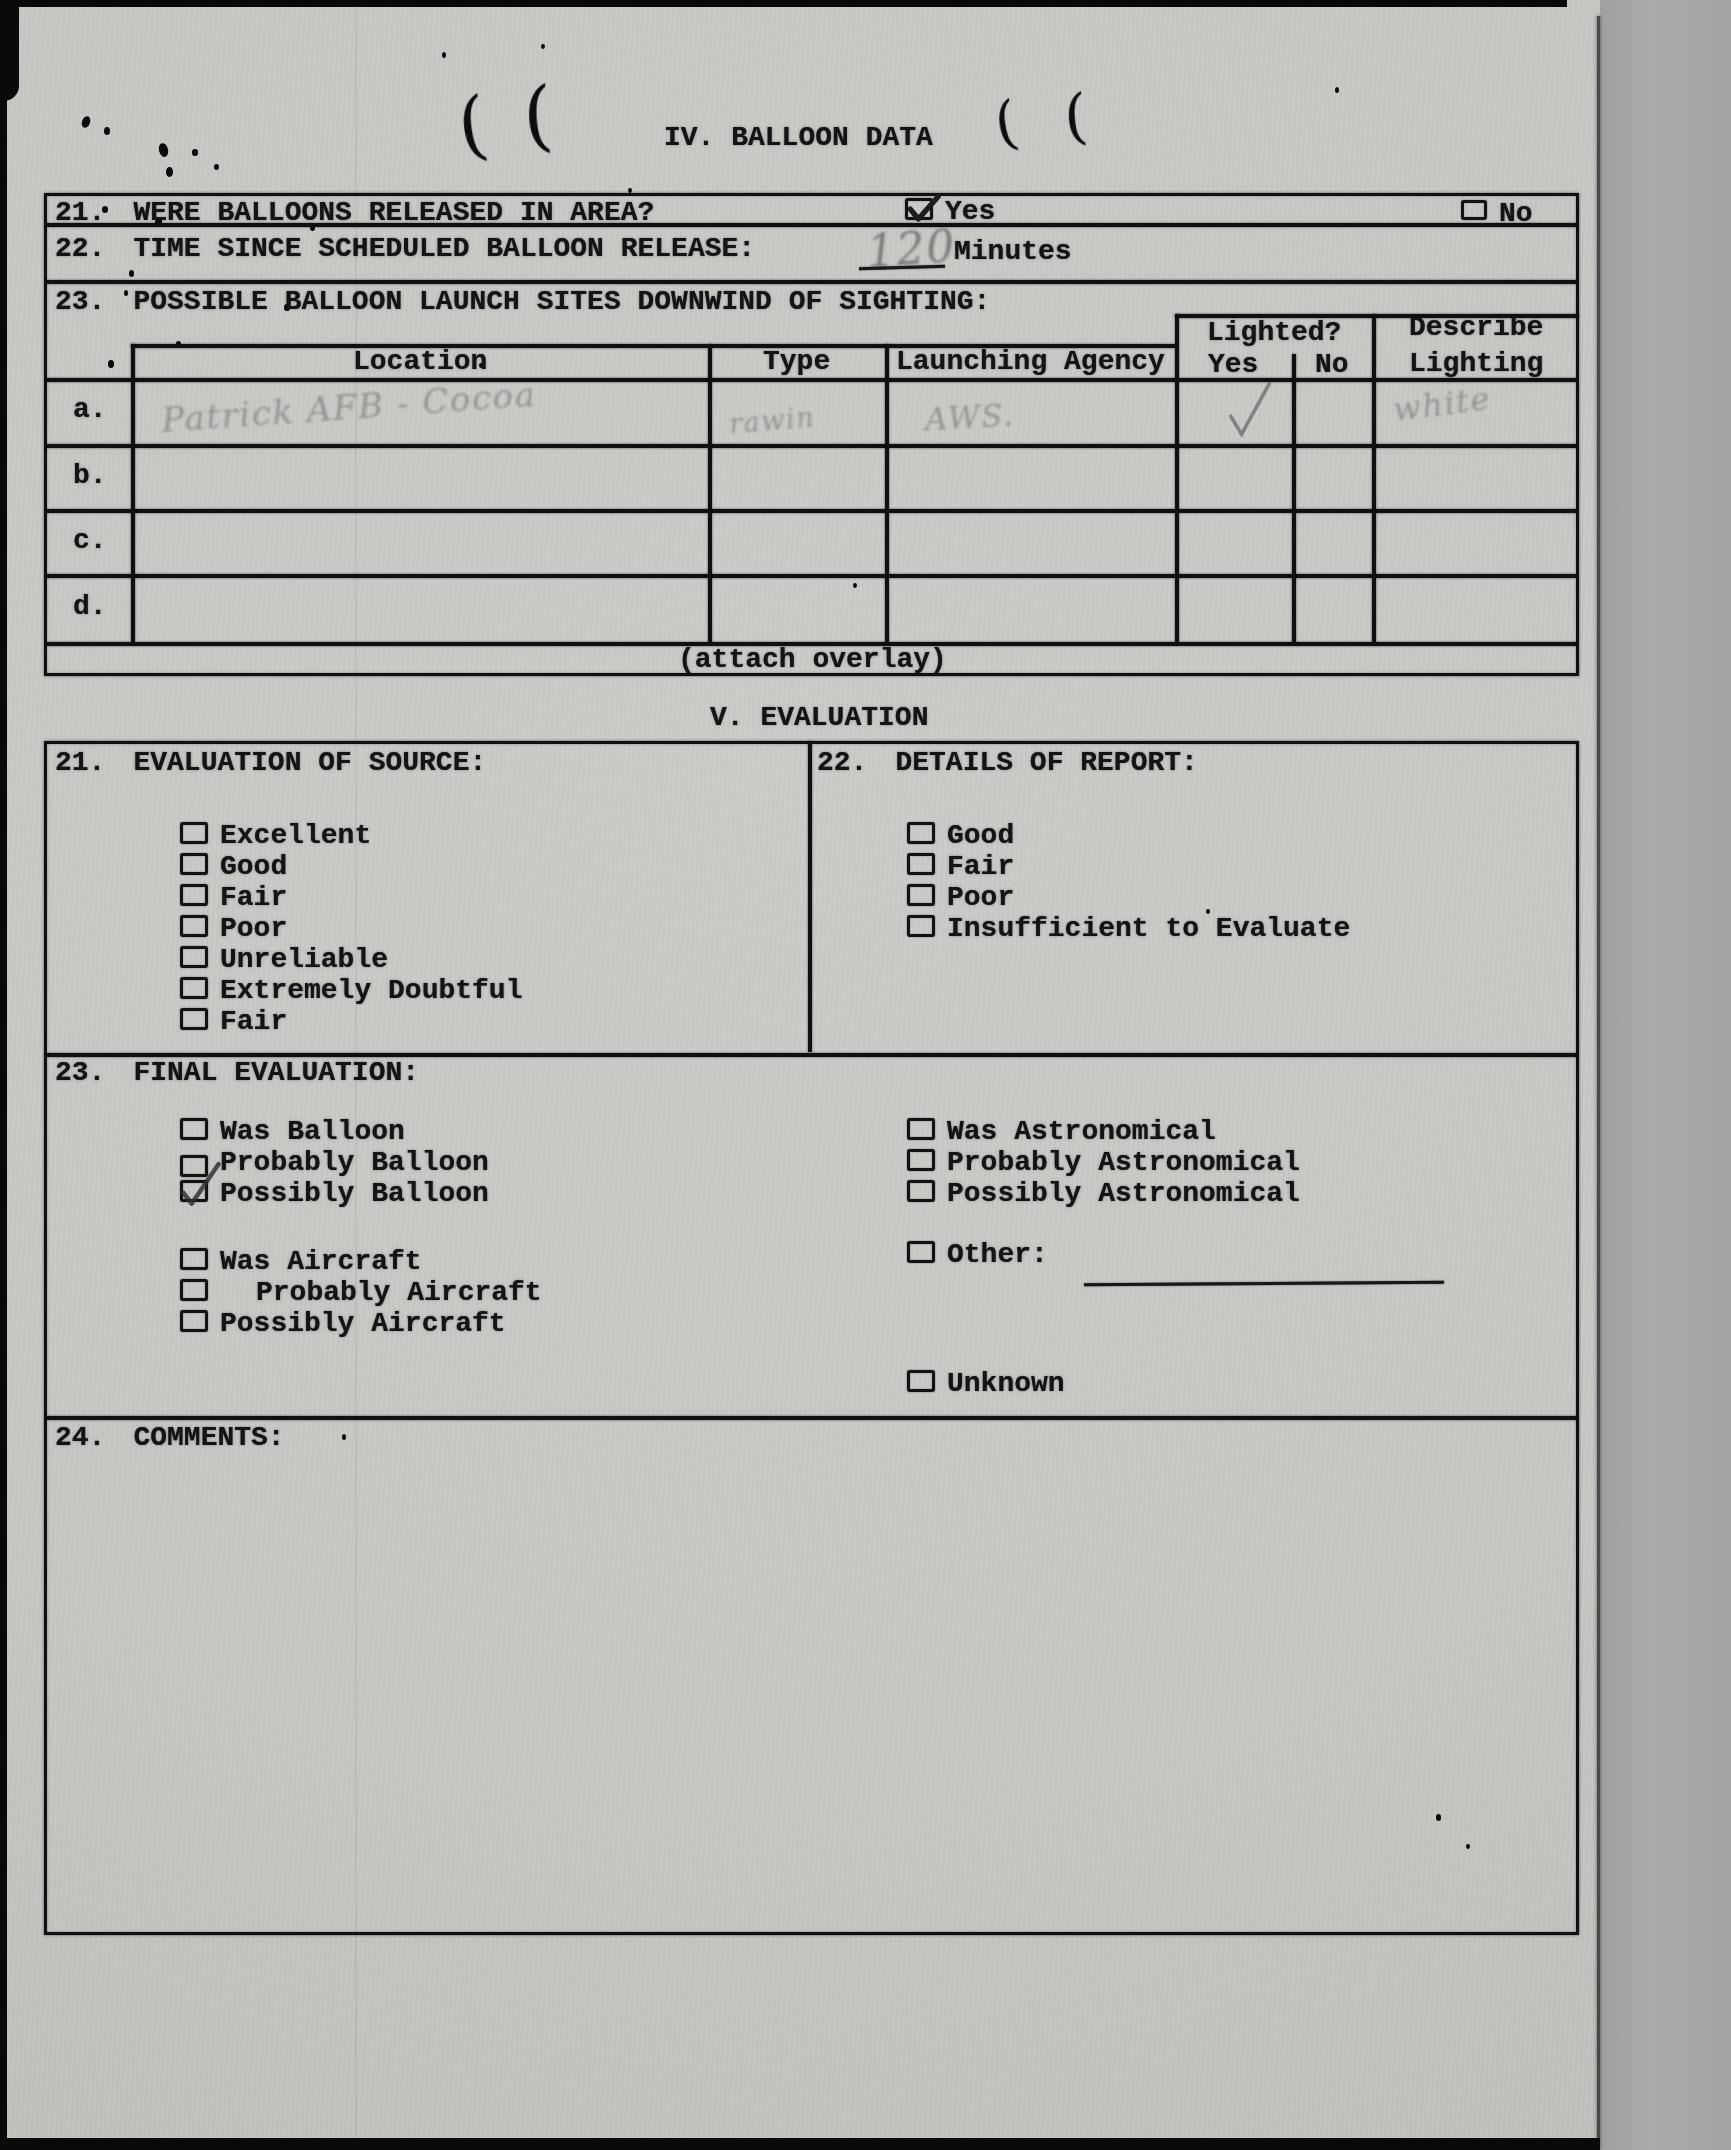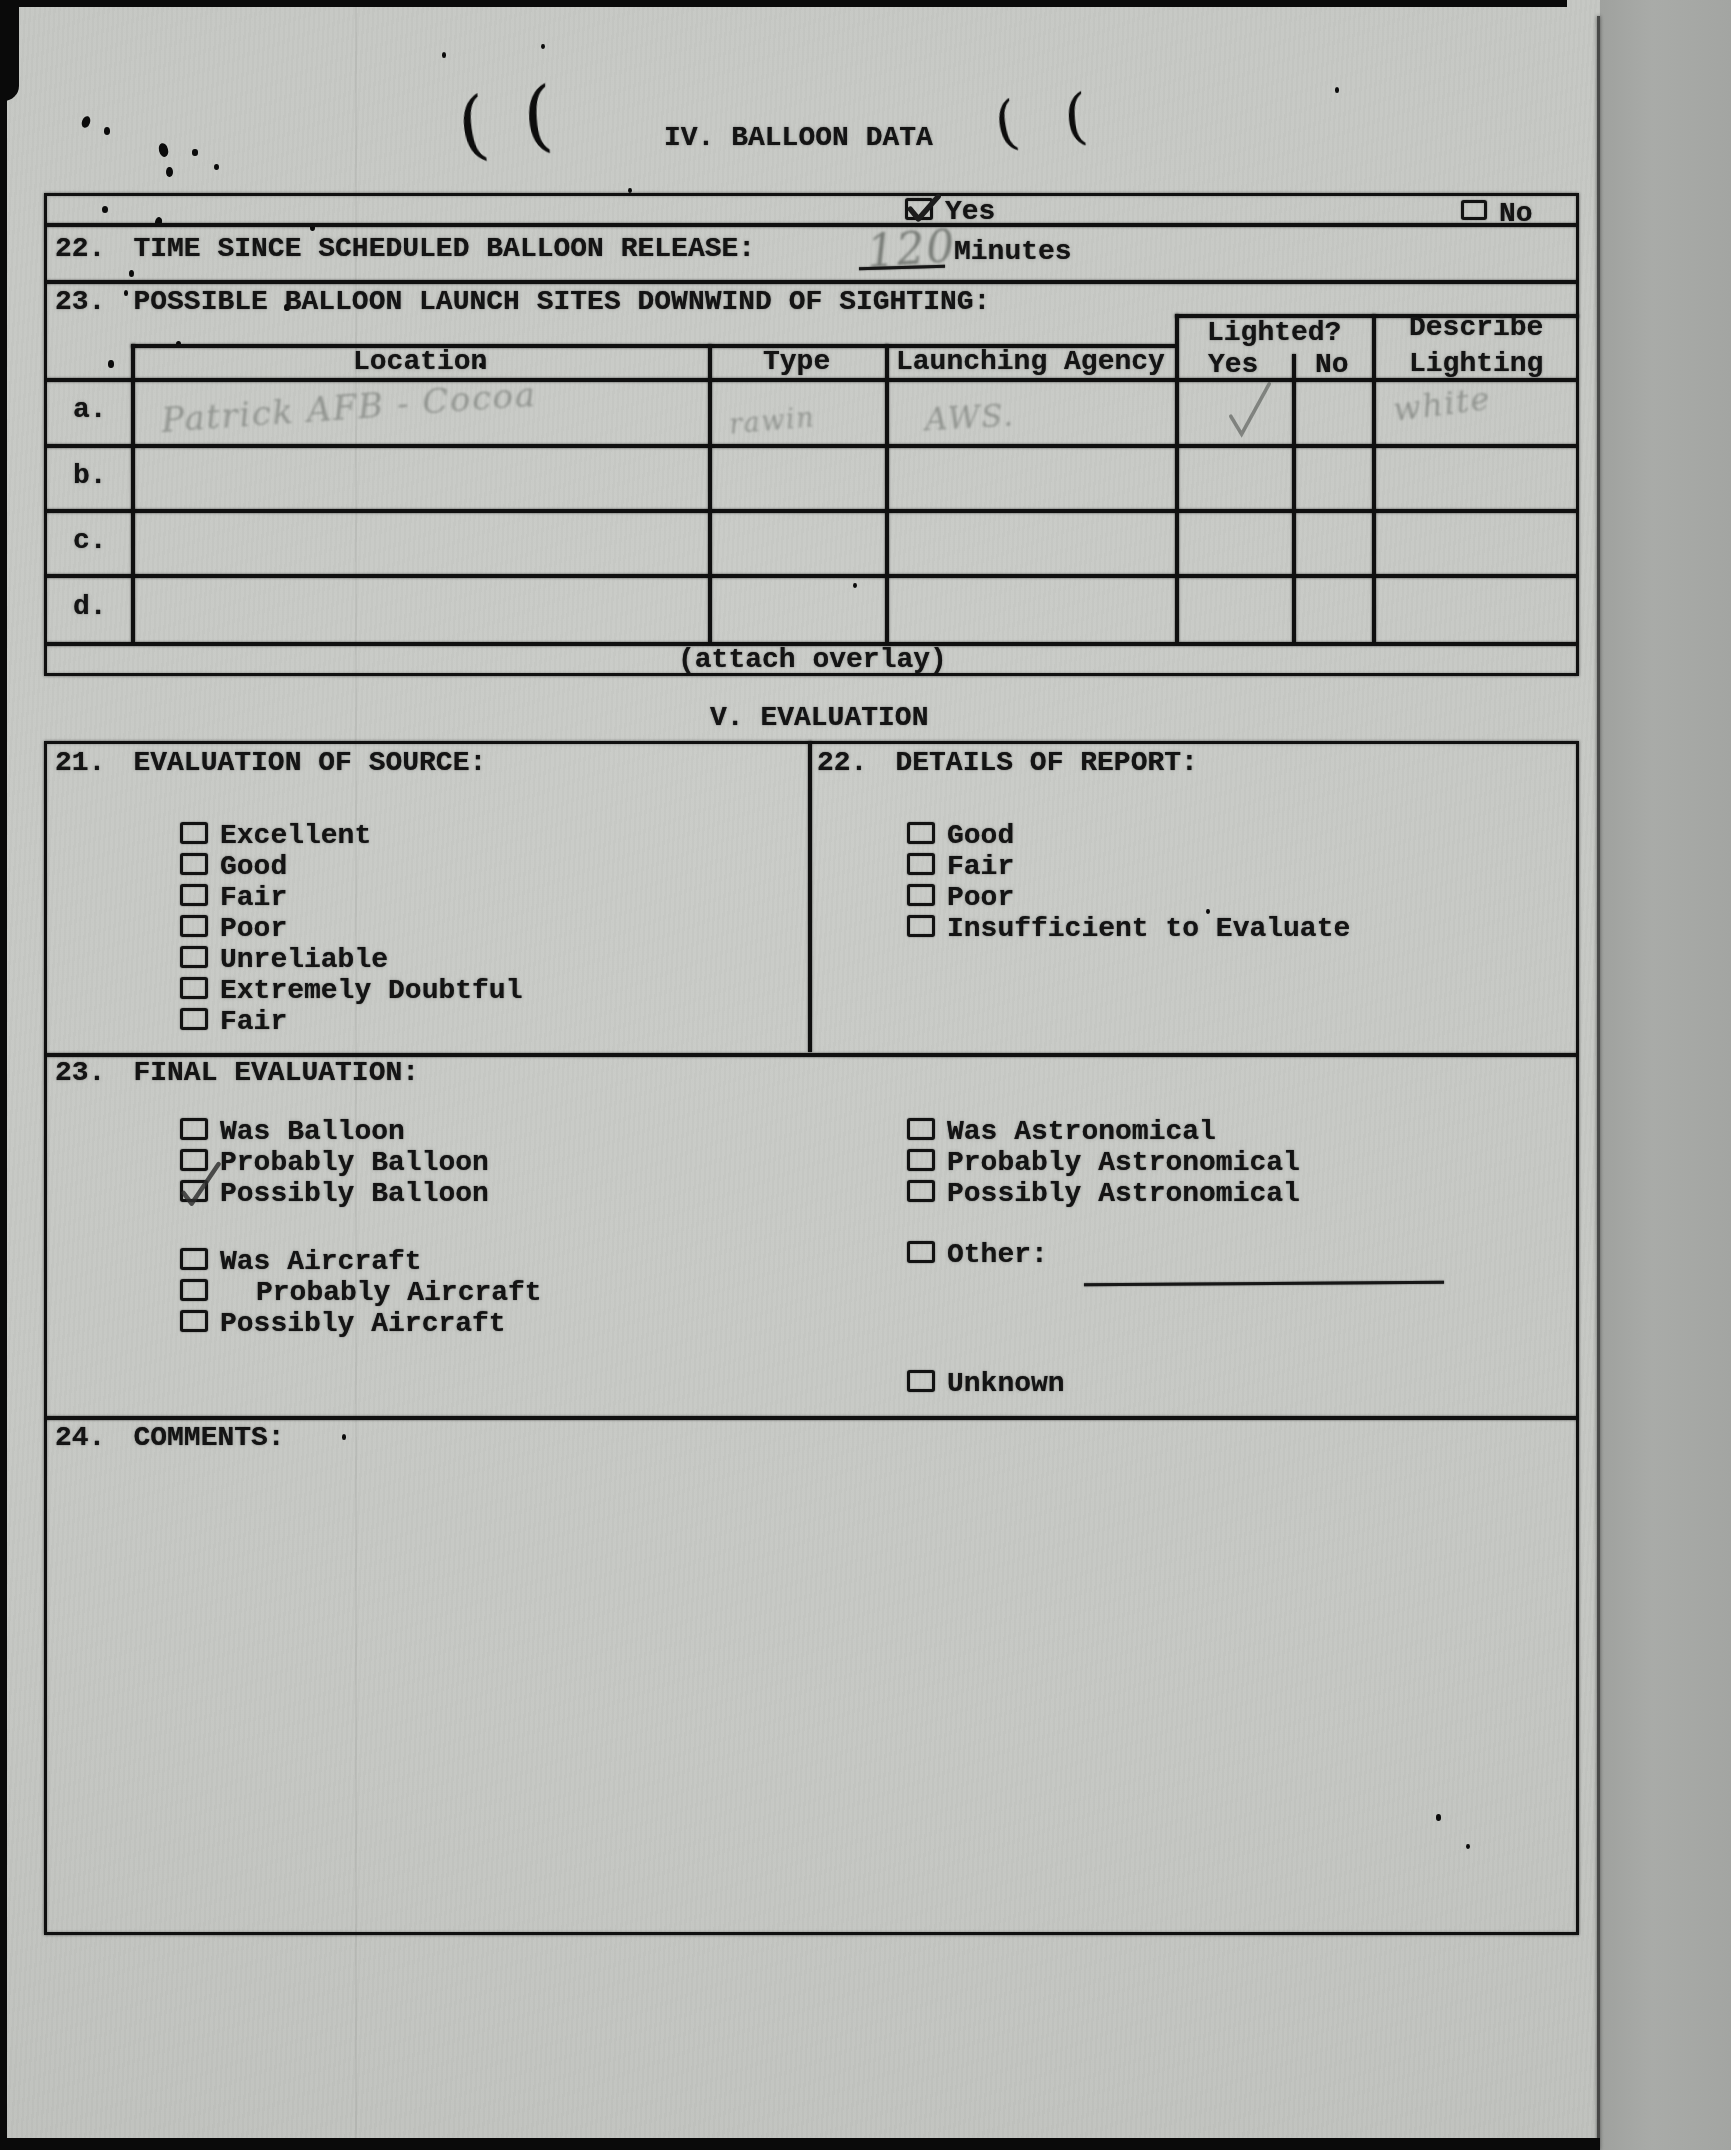--- a/index.html
+++ b/index.html
@@ -84,20 +84,21 @@
   <div class="par" style="left:523px;top:71px;font-size:76px;transform:rotate(-4deg);">(</div>
   <div class="par" style="left:995px;top:90px;font-size:57px;transform:rotate(-10deg);">(</div>
   <div class="par" style="left:1064px;top:81px;font-size:60px;transform:rotate(-5deg);">(</div>
 
   <div class="t" style="left:664px;top:122px;">IV. BALLOON DATA</div>
 
   <div class="bx" style="left:44px;top:193px;width:1535px;height:483px;"></div>
   <div class="hl" style="left:46px;top:223px;width:1531px;"></div>
   <div class="hl" style="left:46px;top:280px;width:1531px;"></div>
 
+  <div class="t" style="left:55px;top:197px;"><span>21.</span><span class="qlabel">WERE BALLOONS RELEASED IN AREA?</span></div>
   <div class="opt" style="left:905px;top:198px;">
     <span class="cb checked-ink checked">
       <svg class="tick" viewBox="0 0 40 30">
           <path d="M7 14 L16 25 L38 0"></path>
         </svg>
     </span>
     <span class="olabel">Yes</span>
   </div>
   <div class="opt" style="left:1461px;top:200px;">
     <span class="cb" style="width:26px;height:19.7px;"></span>
@@ -203,21 +204,21 @@
       <span class="cb"></span>
       <span class="olabel">Insufficient to Evaluate</span>
     </div>
 
   <div class="t" style="left:55px;top:1057px;"><span>23.</span><span class="qlabel">FINAL EVALUATION:</span></div>
 
   <div class="opt" style="left:180px;top:1118px;">
       <span class="cb"></span>
       <span class="olabel">Was Balloon</span>
     </div>
-  <div class="opt" style="left:180px;top:1149px;">
+  <div class="opt" style="left:180px;top:1149px;align-items:flex-end;">
       <span class="cb"></span>
       <span class="olabel">Probably Balloon</span>
     </div>
   <div class="opt" style="left:180px;top:1180px;">
     <span class="cb pencil checked">
       <svg class="tick" viewBox="0 0 40 30">
           <path d="M5 16 L14 28 L44 -16"></path>
         </svg>
     </span>
     <span class="olabel">Possibly Balloon</span>

